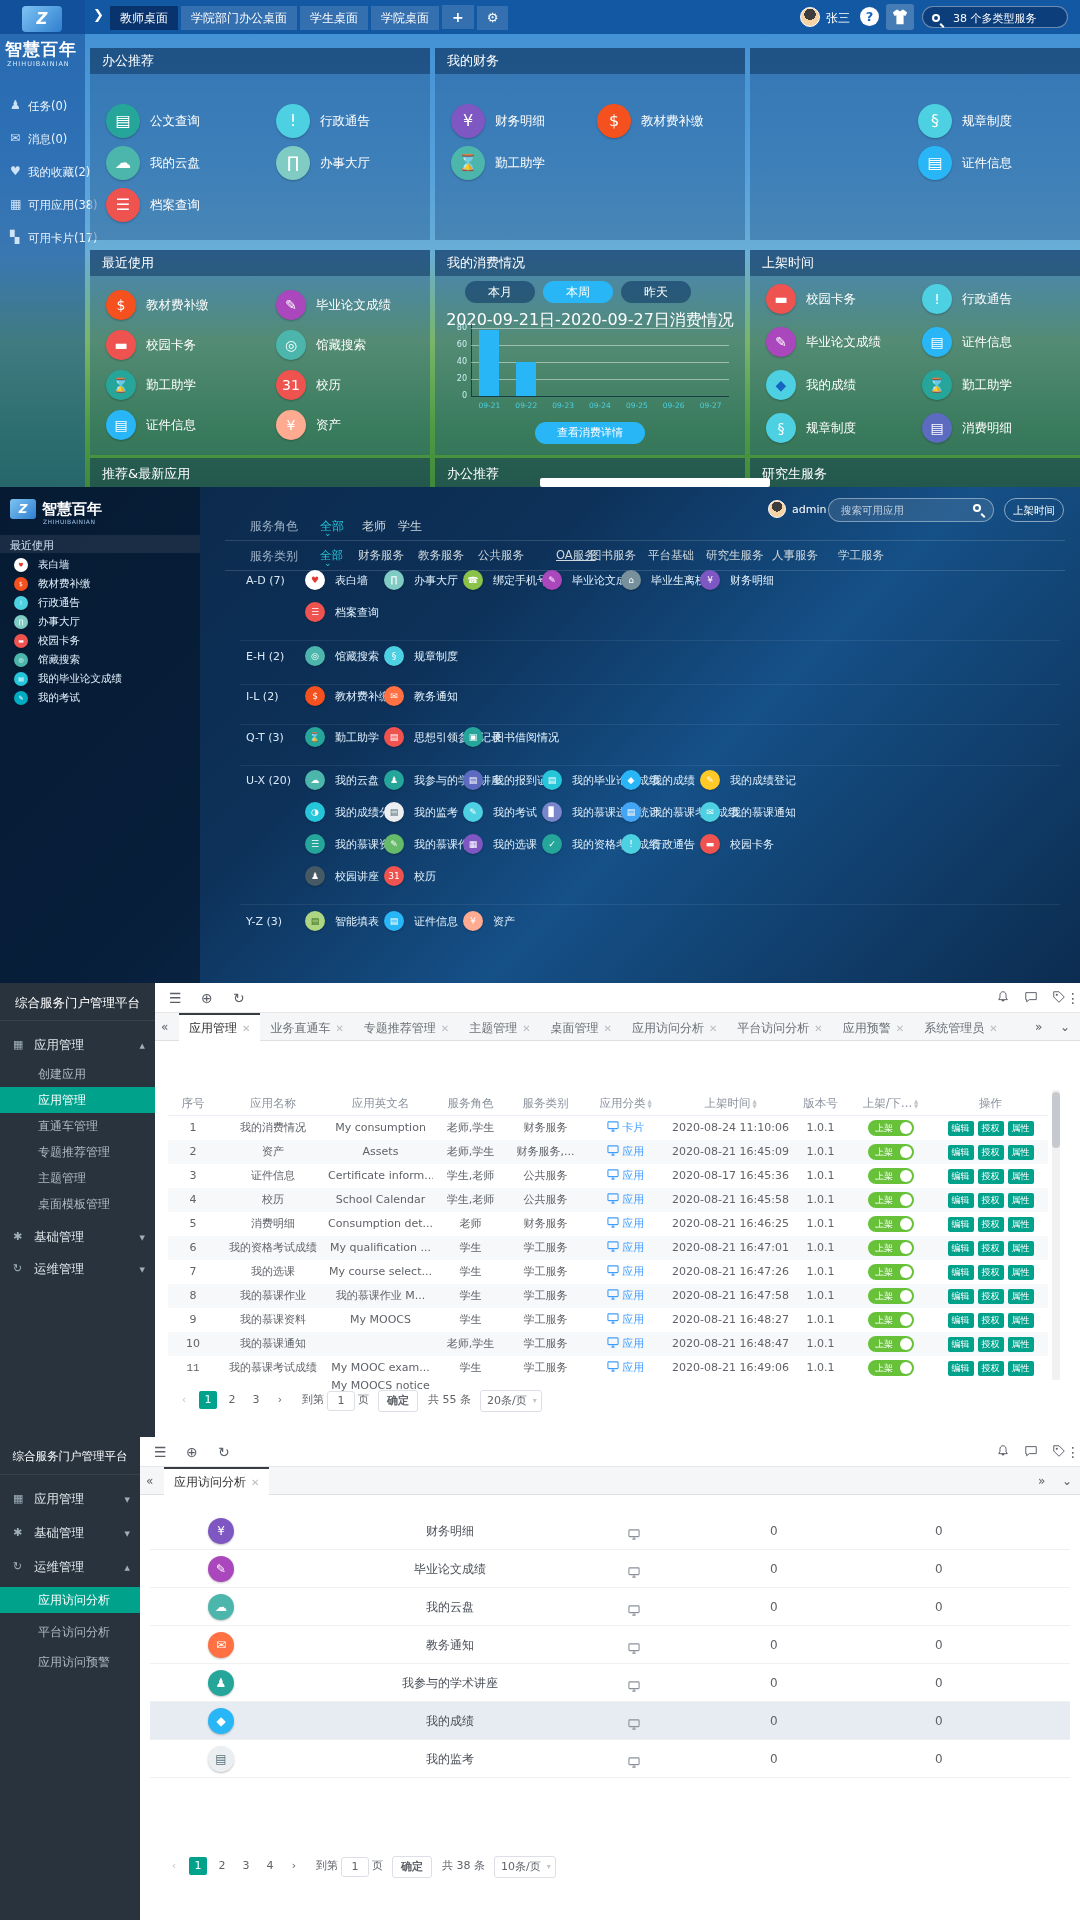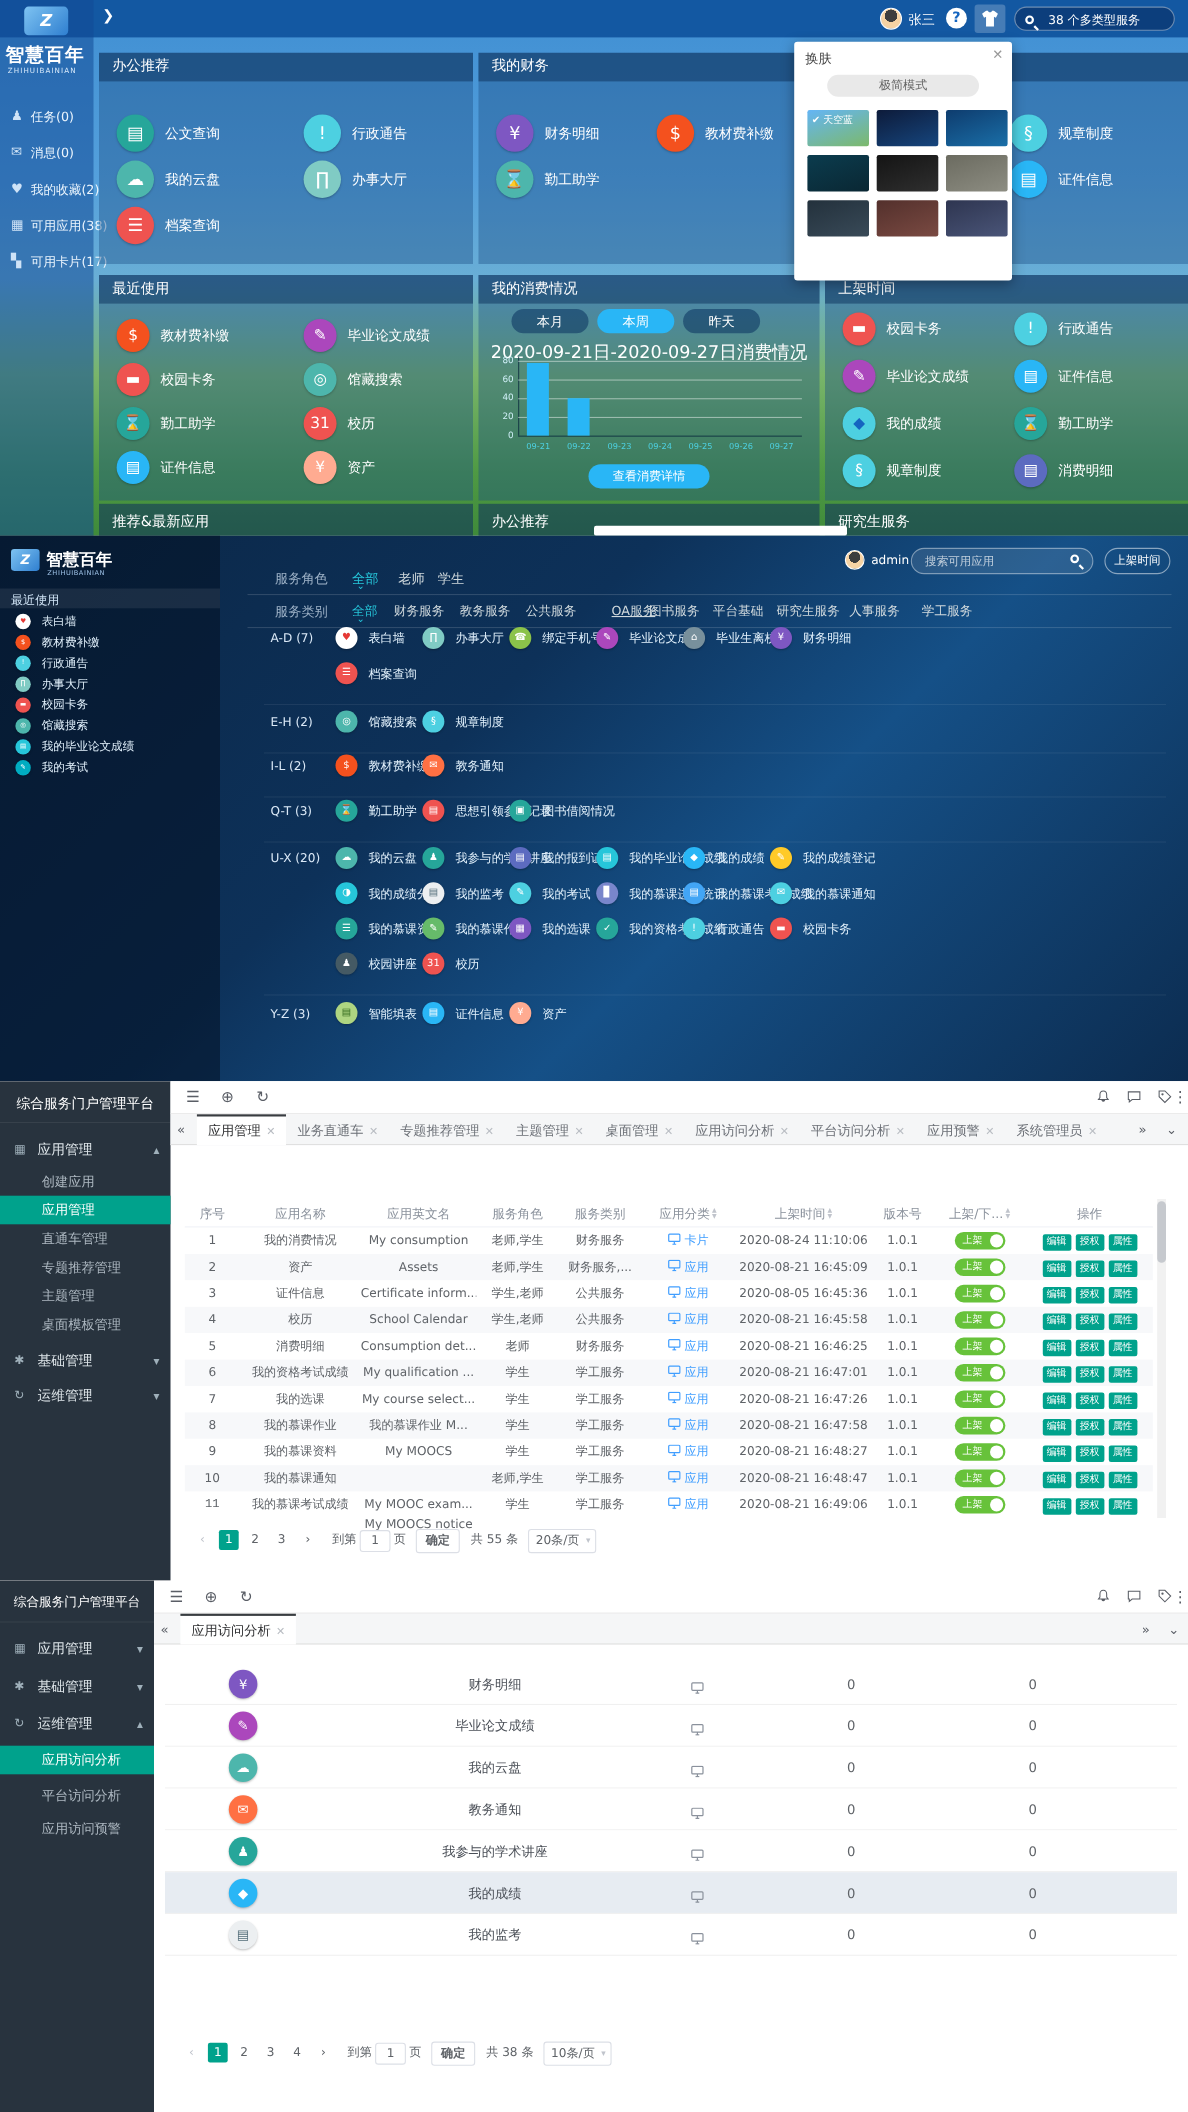--- a/index.html
+++ b/index.html
@@ -87,20 +87,21 @@
       <div class="abs" style="left: 10px; top: 195px; width: 75px; height: 20px; cursor: pointer;">
         <span style="position: absolute; left: 0px; top: 2px; font-size: 12px; color: rgb(207, 227, 247);">▦</span>
         <span class="nw" style="position: absolute; left: 18px; top: 3px; font-size: 11.5px; color: rgb(234, 244, 253);">可用应用(38)</span>
       </div>
       <div class="abs" style="left: 10px; top: 228px; width: 75px; height: 20px; cursor: pointer;">
         <span style="position: absolute; left: 0px; top: 2px; font-size: 12px; color: rgb(207, 227, 247);">▚</span>
         <span class="nw" style="position: absolute; left: 18px; top: 3px; font-size: 11.5px; color: rgb(234, 244, 253);">可用卡片(17)</span>
       </div>
     </div>
   <span class="abs" style="left:93px;top:7px;color:#fff;font-size:13px;font-weight:bold">❯</span>
+  <div id="s1tabs" class="abs" style="left:110px;top:5px"><span class="s1tab active">教师桌面</span><span class="s1tab">学院部门办公桌面</span><span class="s1tab">学生桌面</span><span class="s1tab">学院桌面</span><span class="s1tab" style="font-weight: bold; font-size: 14px;">+</span><span class="s1tab" style="font-size: 13px;">⚙</span></div>
   <div class="abs" style="left:800px;top:7px;width:20px;height:20px;border-radius:50%;background:radial-gradient(circle at 50% 35%,#3d3d3d 0 38%,#f6d3a4 39% 100%);border:1px solid #fff"></div>
   <span class="abs nw" style="left:826px;top:10px;color:#fff;font-size:12px">张三</span>
   <div class="abs" style="left:860px;top:7px;width:19px;height:19px;border-radius:50%;background:#fff;color:#1565c0;font-weight:bold;text-align:center;line-height:19px;font-size:13px">?</div>
   <div class="abs" style="left:886px;top:4px;width:28px;height:26px;background:rgba(255,255,255,.22);border-radius:3px;text-align:center">
     <svg width="18" height="18" viewBox="0 0 20 20" style="margin-top:4px">
         <path d="M6 2 L2 5 L4 9 L6 8 L6 18 L14 18 L14 8 L16 9 L18 5 L14 2 L12 2 C12 4 8 4 8 2 Z" fill="#fff"></path>
       </svg>
   </div>
   <div class="abs" style="left:922px;top:6px;width:146px;height:22px;border-radius:11px;background:rgba(8,42,92,.55);border:1px solid rgba(255,255,255,.4)">
     <span class="mag" style="margin:4px 0 0 9px"></span>
@@ -265,38 +266,20 @@
       </div>
       <div class="abs" style="left: 435px; top: 458px; width: 310px; height: 29px; background: rgba(12, 48, 92, 0.55);">
         <span class="nw" style="position: absolute; left: 12px; top: 7px; color: rgb(255, 255, 255); font-size: 13px;">办公推荐</span>
       </div>
       <div class="abs" style="left: 750px; top: 458px; width: 330px; height: 29px; background: rgba(12, 48, 92, 0.55);">
         <span class="nw" style="position: absolute; left: 12px; top: 7px; color: rgb(255, 255, 255); font-size: 13px;">研究生服务</span>
       </div>
     </div>
   <div class="abs" style="left:540px;top:478px;width:230px;height:9px;background:#fff;border-radius:2px"></div>
 
-  <div class="abs" style="left:722px;top:38px;width:198px;height:217px;background:#fff;border-radius:3px;box-shadow:0 3px 12px rgba(0,0,0,.35);z-index:30">
-    <span class="abs nw" style="left:10px;top:7px;font-size:12px;color:#444">换肤</span>
-    <span class="abs" style="right:8px;top:5px;font-size:12px;color:#999;cursor:pointer">✕</span>
-    <div class="abs" style="left:30px;top:30px;width:138px;height:20px;line-height:20px;background:#e9e9e9;border-radius:10px;text-align:center;font-size:11px;color:#666;cursor:pointer">极简模式</div>
-    <div id="skinThumbs">
-        <div class="thumb" style="left: 12px; top: 62px; background: linear-gradient(160deg, rgb(100, 181, 246), rgb(124, 185, 106));">
-          <span class="nw" style="position: absolute; left: 4px; top: 3px; color: rgb(255, 255, 255); font-size: 9px;">✔ 天空蓝</span>
-        </div>
-        <div class="thumb" style="left: 75px; top: 62px; background: linear-gradient(160deg, rgb(13, 27, 58), rgb(22, 70, 126));"></div>
-        <div class="thumb" style="left: 138px; top: 62px; background: linear-gradient(160deg, rgb(14, 60, 110), rgb(26, 111, 168));"></div>
-        <div class="thumb" style="left: 12px; top: 103px; background: linear-gradient(160deg, rgb(11, 60, 78), rgb(10, 39, 51));"></div>
-        <div class="thumb" style="left: 75px; top: 103px; background: linear-gradient(160deg, rgb(20, 20, 20), rgb(47, 47, 47));"></div>
-        <div class="thumb" style="left: 138px; top: 103px; background: linear-gradient(160deg, rgb(107, 107, 96), rgb(141, 141, 130));"></div>
-        <div class="thumb" style="left: 12px; top: 144px; background: linear-gradient(160deg, rgb(35, 49, 60), rgb(57, 74, 88));"></div>
-        <div class="thumb" style="left: 75px; top: 144px; background: linear-gradient(160deg, rgb(83, 48, 44), rgb(122, 74, 66));"></div>
-        <div class="thumb" style="left: 138px; top: 144px; background: linear-gradient(160deg, rgb(46, 53, 80), rgb(74, 85, 120));"></div>
-      </div>
-  </div>
 </div>
 
 <div id="s2" class="abs">
   <div id="s2side" class="abs">
     <div class="abs" style="left:10px;top:12px;width:26px;height:20px;background:linear-gradient(135deg,#7ec3f2,#2f7fd0);border-radius:3px;color:#fff;font-weight:bold;font-size:12px;text-align:center;line-height:20px;font-style:italic">Z</div>
     <span class="abs nw" style="left:42px;top:13px;color:#fff;font-size:15px;font-weight:bold">智慧百年</span>
     <span class="abs nw" style="left:43px;top:31px;color:#9fc3e8;font-size:6px;letter-spacing:.5px">ZHIHUIBAINIAN</span>
     <div class="abs" style="left:0;top:48px;width:200px;height:18px;background:rgba(255,255,255,.08)">
       <span class="abs nw" style="left:10px;top:3px;color:#cfe3f5;font-size:11px">最近使用</span>
     </div>
@@ -619,21 +602,21 @@
       <div style="position: absolute; left: 0px; top: 74px; width: 880px; height: 24px; background: rgb(255, 255, 255);">
         <div class="td-cell nw" style="left: 0px; top: 0px; width: 50px;">3</div>
         <div class="td-cell nw" style="left: 50px; top: 0px; width: 110px;">证件信息</div>
         <div class="td-cell nw" style="left: 160px; top: 0px; width: 105px;">Certificate inform...</div>
         <div class="td-cell nw" style="left: 265px; top: 0px; width: 75px;">学生,老师</div>
         <div class="td-cell nw" style="left: 340px; top: 0px; width: 75px;">公共服务</div>
         <div class="td-cell nw" style="left: 415px; top: 0px; width: 85px;"><svg width="12" height="11" viewBox="0 0 14 13" style="vertical-align:-1px">
             <rect x="1" y="1" width="12" height="8" rx="1" fill="none" stroke="#409eff" stroke-width="1.3"></rect>
             <path d="M5 12 H9 M7 9 V12" stroke="#409eff" stroke-width="1.3"></path>
           </svg> <span class="blue-link">应用</span></div>
-        <div class="td-cell nw" style="left: 500px; top: 0px; width: 125px;">2020-08-05 16:45:36</div>
+        <div class="td-cell nw" style="left: 500px; top: 0px; width: 125px;">2020-08-17 16:45:36</div>
         <div class="td-cell nw" style="left: 625px; top: 0px; width: 55px;">1.0.1</div>
         <div class="toggle" style="left: 700px; top: 4px;">
           <span>上架</span>
           <i></i>
         </div>
         <div class="td-cell nw" style="left: 765px; top: 0px; width: 115px;"><span class="act">编辑</span><span class="act">授权</span><span class="act">属性</span></div>
       </div>
       <div style="position: absolute; left: 0px; top: 98px; width: 880px; height: 24px; background: rgb(247, 248, 250);">
         <div class="td-cell nw" style="left: 0px; top: 0px; width: 50px;">4</div>
         <div class="td-cell nw" style="left: 50px; top: 0px; width: 110px;">校历</div>

